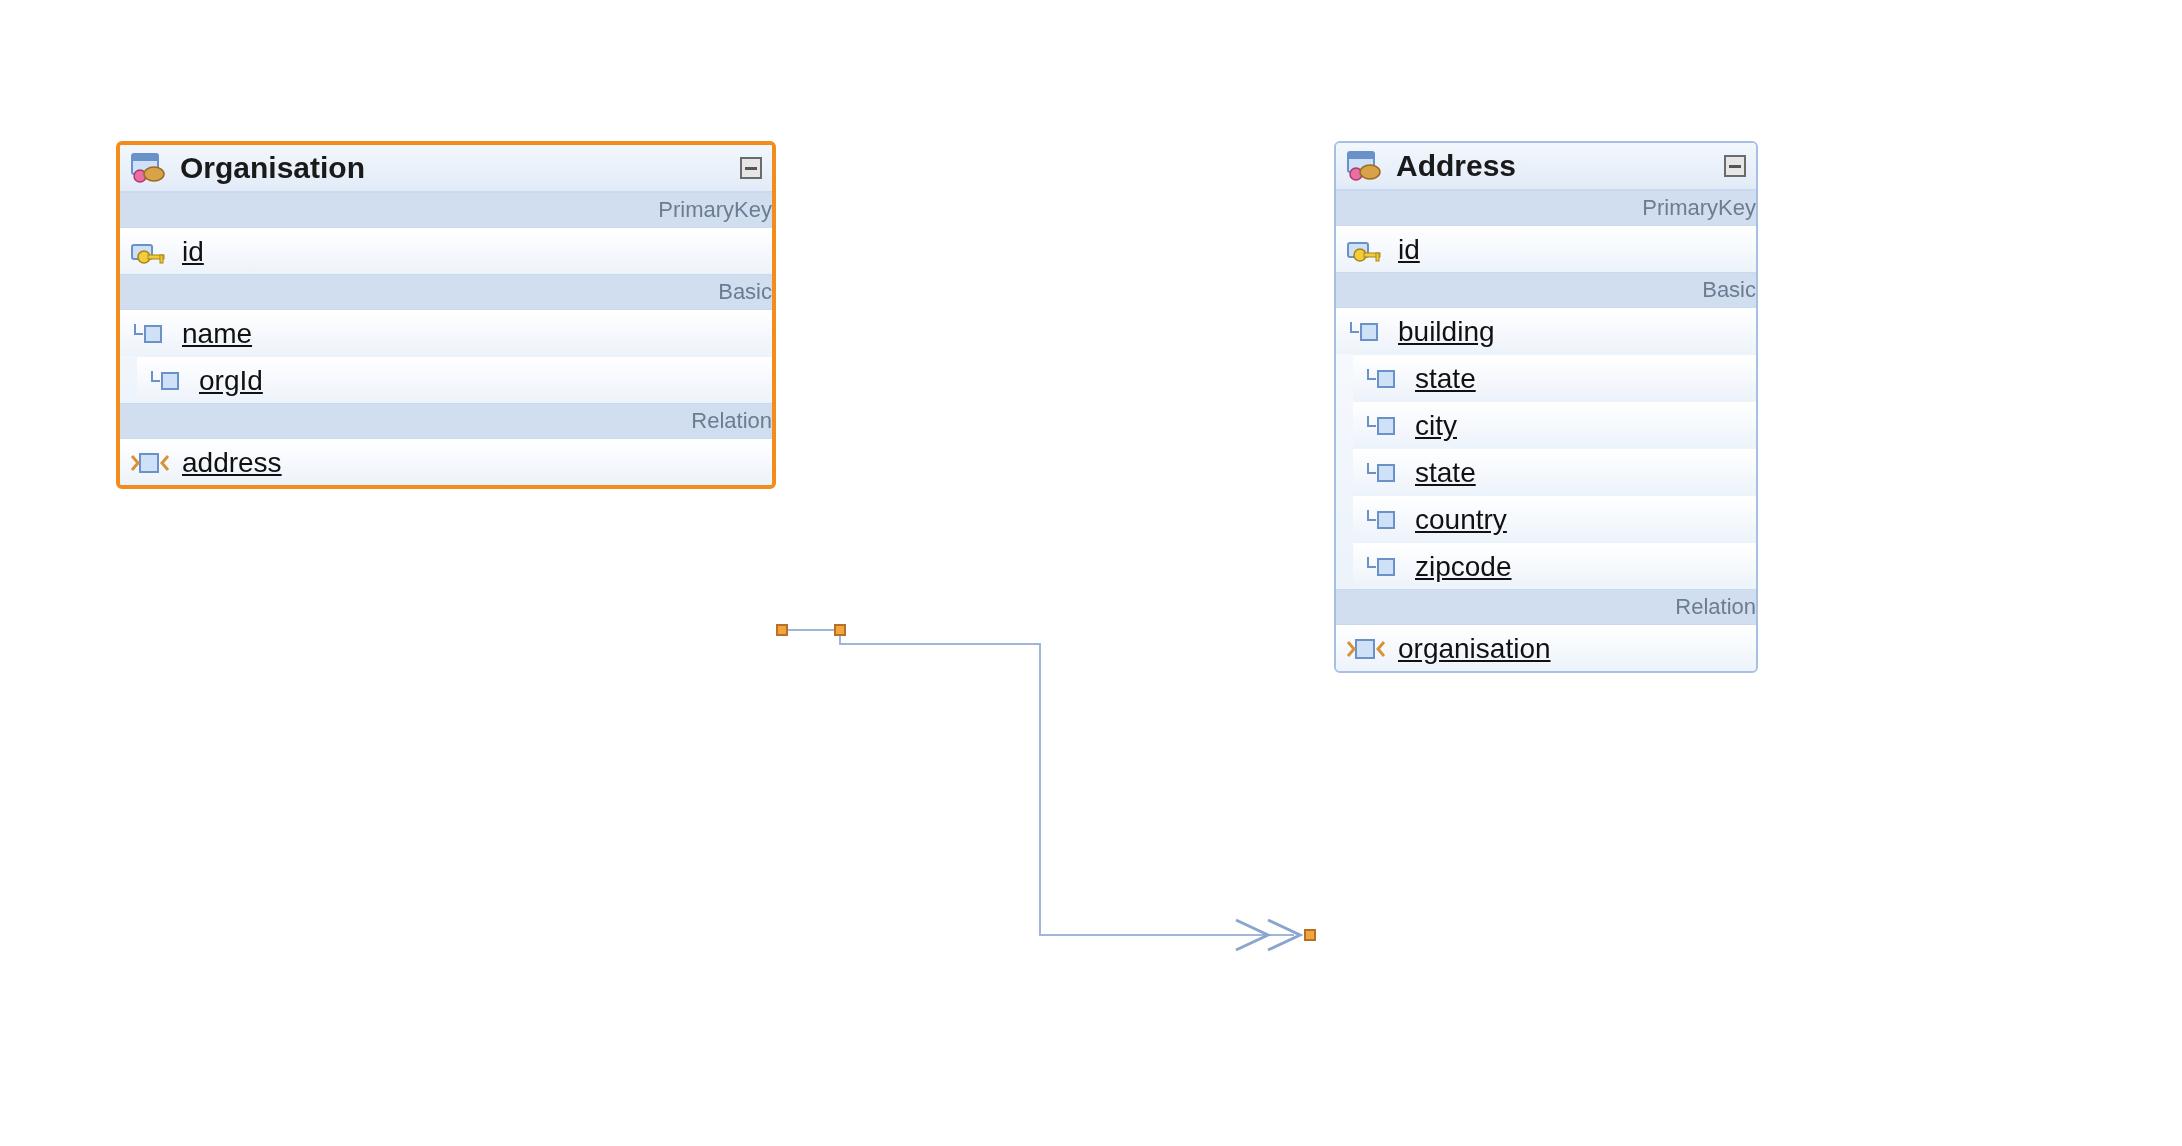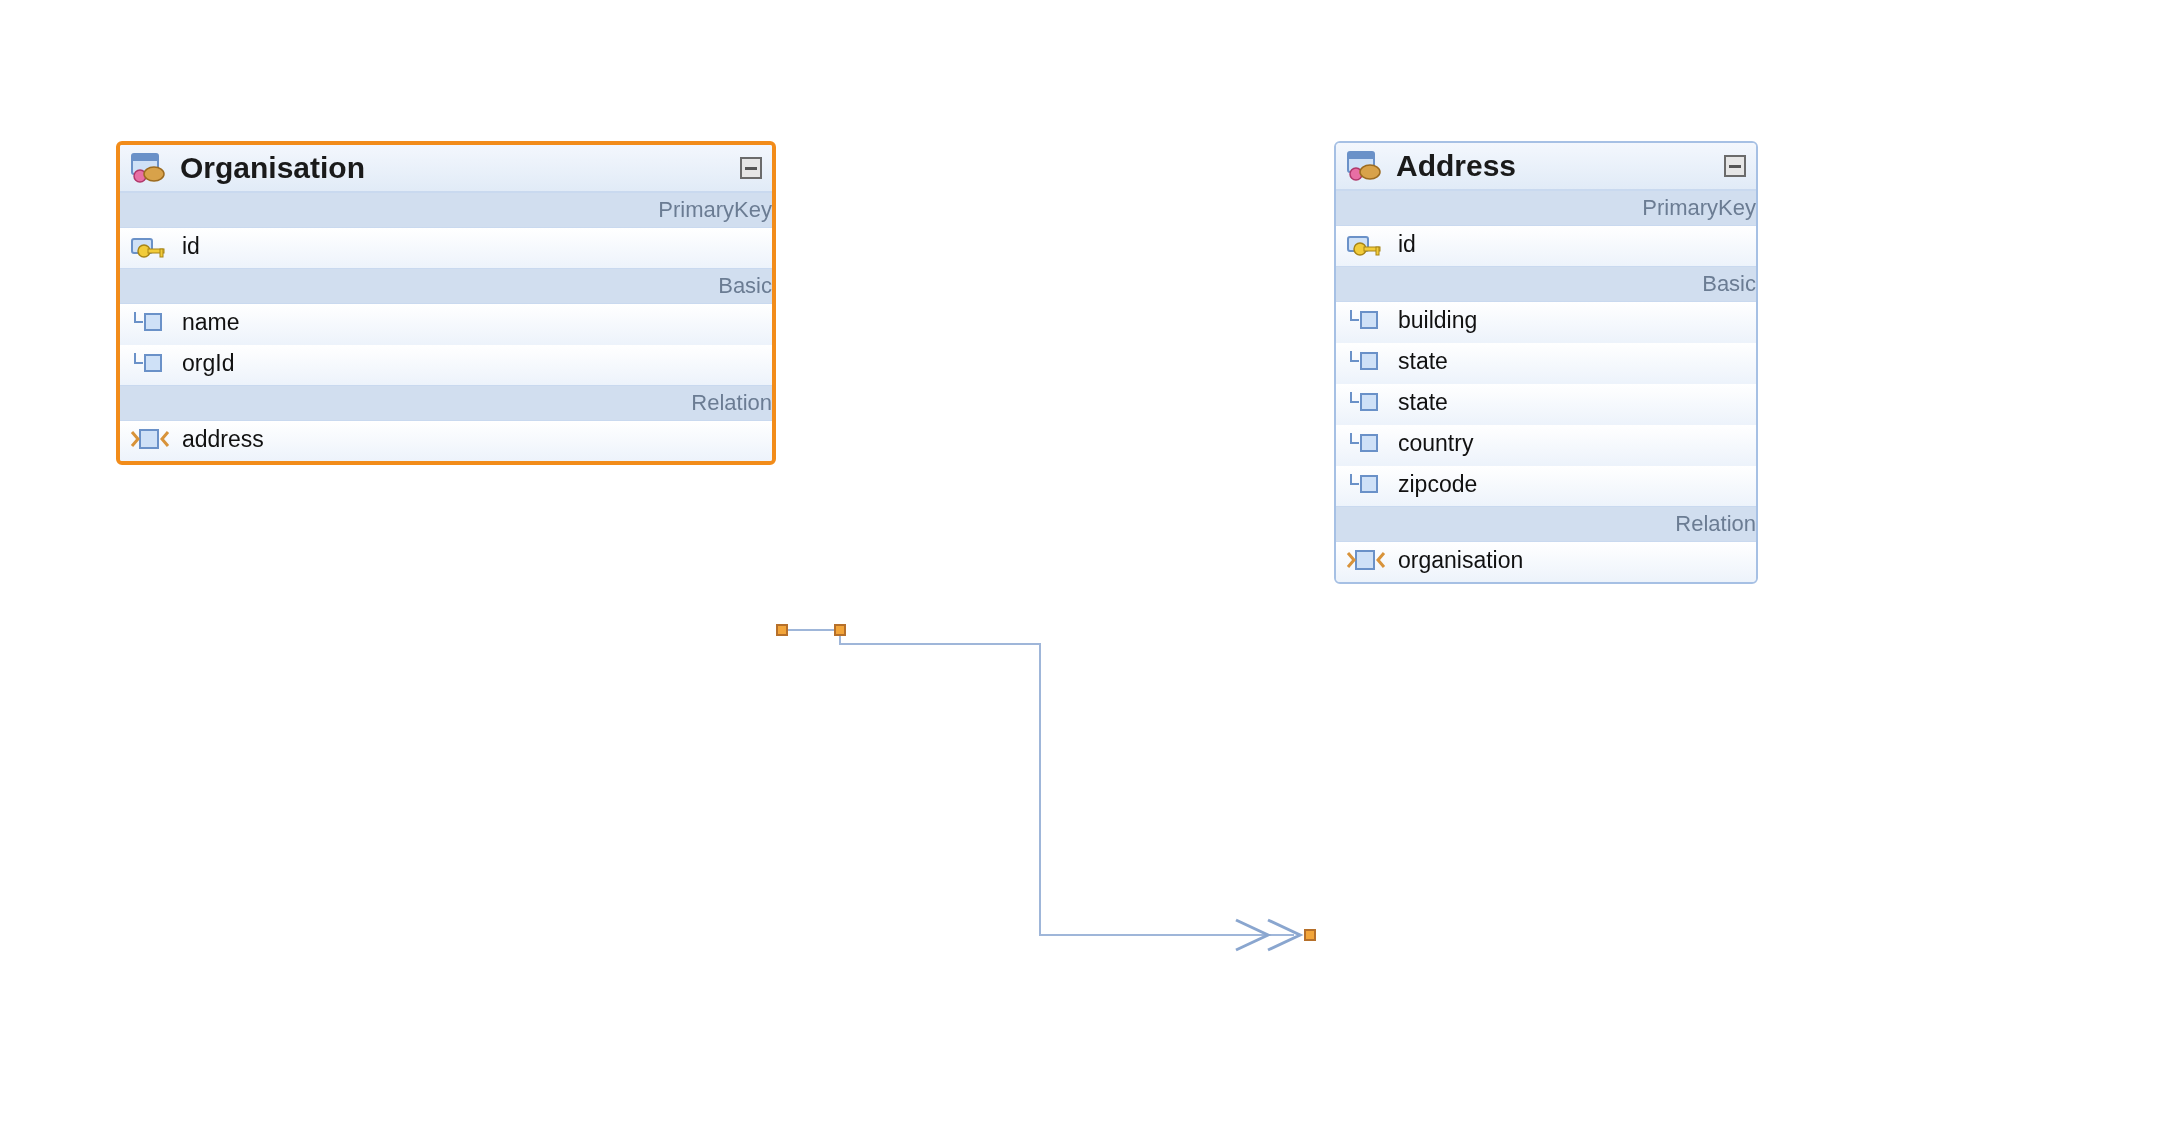--- a/index.html
+++ b/index.html
@@ -51,26 +51,27 @@
     color: #6b7c93;
     font-size: 22px;
     text-align: right;
     padding: 4px 0;
     border-top: 1px solid #c9d9ef;
     border-bottom: 1px solid #c9d9ef;
   }
   .row {
     display: flex;
     align-items: center;
-    padding: 2px 6px 6px 8px;
-    font-size: 23px;
+    padding: 8px 6px 6px 8px;
+    font-size: 28px;
     color: #111;
     background: linear-gradient(#ffffff, #edf3fb);
-  }
-  .row + .row { border-top: 1px solid rgba(0,0,0,0); }
+    text-decoration: underline;
+  }
+  .row + .row { border-top: 1px solid rgba(0,0,0,0); margin-left: 17px; }
   .row .label { margin-left: 10px; }
   .icon-slot {
     width: 44px; height: 32px;
     display: inline-flex; align-items: center; justify-content: center;
     flex-shrink: 0;
   }
   svg { display: block; }
   .connector-node {
     position: absolute;
     width: 12px; height: 12px;
@@ -199,20 +200,29 @@
       </span>
       <span class="label">state</span>
     </div>
     <div class="row">
       <span class="icon-slot">
         <svg width="34" height="24" viewBox="0 0 34 24">
             <path d="M2 2 L2 12 L10 12" fill="none" stroke="#6a91c8" stroke-width="2"></path>
             <rect x="12" y="4" width="16" height="16" fill="#cfe1f7" stroke="#6a91c8" stroke-width="2"></rect>
           </svg>
       </span>
+      <span class="label">city</span>
+    </div>
+    <div class="row">
+      <span class="icon-slot">
+        <svg width="34" height="24" viewBox="0 0 34 24">
+            <path d="M2 2 L2 12 L10 12" fill="none" stroke="#6a91c8" stroke-width="2"></path>
+            <rect x="12" y="4" width="16" height="16" fill="#cfe1f7" stroke="#6a91c8" stroke-width="2"></rect>
+          </svg>
+      </span>
       <span class="label">state</span>
     </div>
     <div class="row">
       <span class="icon-slot">
         <svg width="34" height="24" viewBox="0 0 34 24">
             <path d="M2 2 L2 12 L10 12" fill="none" stroke="#6a91c8" stroke-width="2"></path>
             <rect x="12" y="4" width="16" height="16" fill="#cfe1f7" stroke="#6a91c8" stroke-width="2"></rect>
           </svg>
       </span>
       <span class="label">country</span>

